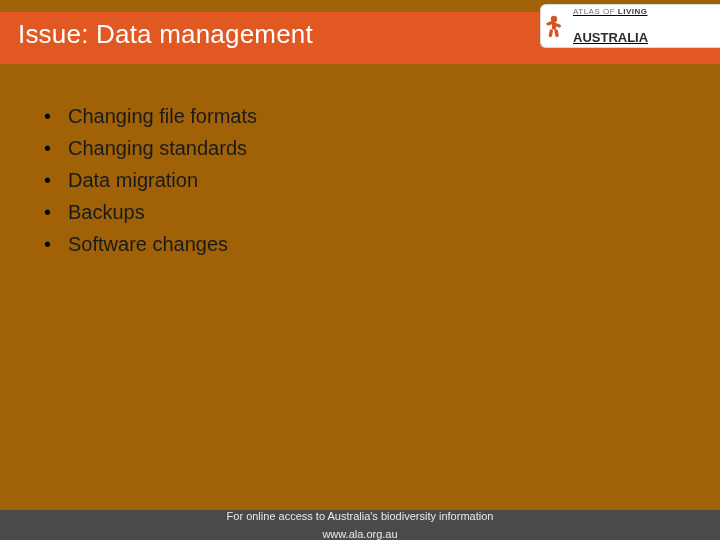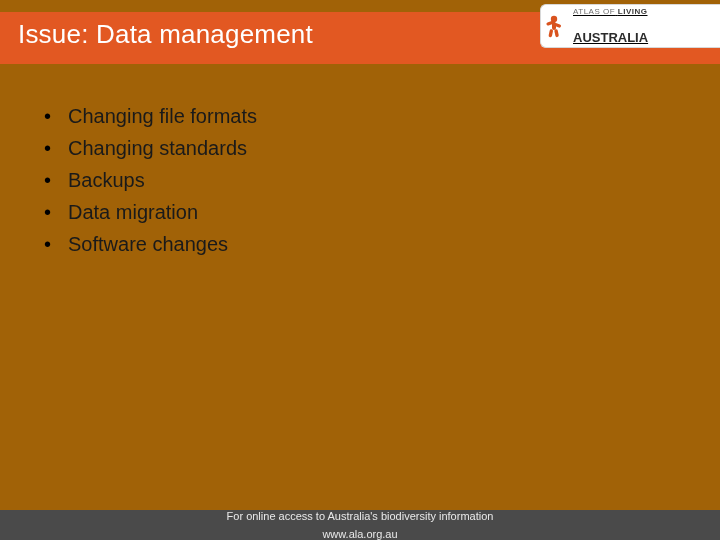--- a/index.html
+++ b/index.html
@@ -150,22 +150,22 @@
         <span style="font-weight:700;color:#3b3b3b;">LIVING</span>
       </span>
       <span class="logo-line2"><b>AUSTRALIA</b></span>
     </span>
   </div>
 
   <div class="content">
     <ul class="bullets">
       <li>Changing file formats</li>
       <li>Changing standards</li>
+      <li>Data migration</li>
       <li>Backups</li>
-      <li>Data migration</li>
       <li>Software changes</li>
     </ul>
   </div>
 
   <div class="footer">
     <span class="footer-left">For online access to Australia's biodiversity information</span>
     <span class="footer-right">www.ala.org.au</span>
   </div>
 
 </div>

